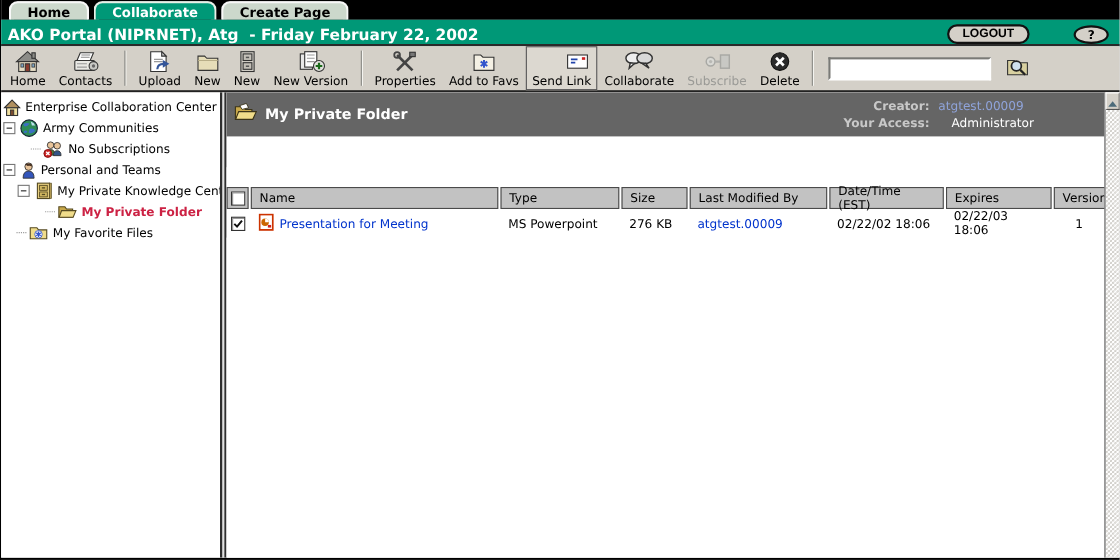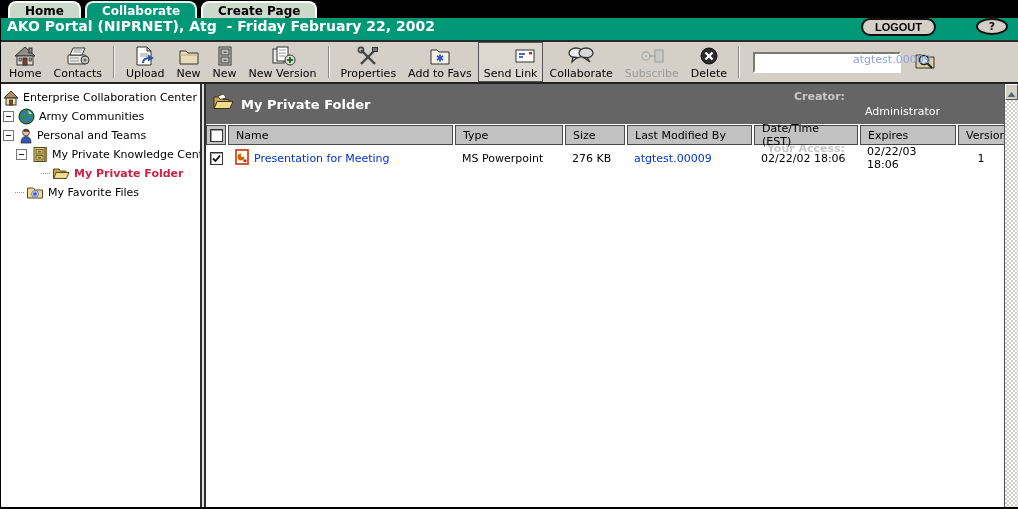--- a/index.html
+++ b/index.html
@@ -9,21 +9,21 @@
             border-bottom:2px solid #000; display:flex; flex-direction:column; overflow:hidden; }
 
   
   .tabstrip { height:18px; background:#000; display:flex; align-items:flex-end; padding-left:7px; gap:4px; flex:none; }
   .tab { height:17px; padding:1px 15px 0; border:2px solid #f8f8f8; border-bottom:none;
          border-radius:8px 8px 0 0; background:#ccd8cc; font-size:12px; font-weight:bold;
          color:#000; line-height:14px; cursor:pointer; }
   .tab.active { background:#009877; color:#fff; border-color:#e8f0e8; }
 
   
-  .titlebar { height:24px; background:#009877; display:flex; align-items:flex-start; padding:0 10px 0 6px;
+  .titlebar { height:24px; background:#009877; display:flex; align-items:flex-end; padding:0 10px 0 6px;
               border-bottom:2px solid #2a2a2a; flex:none; }
   .titlebar .title { color:#fff; font-weight:bold; font-size:14px; white-space:pre; }
   .logout-btn { margin-left:auto; background:#d4d0c8; color:#000; font-weight:bold; font-size:11px;
                 border:2px solid #111; border-radius:10px; padding:1px 12px; cursor:pointer; }
   .help-btn { width:32px; height:17px; margin-left:40px; background:#d4d0c8; color:#000; font-weight:bold;
               font-size:11px; border:2px solid #111; border-radius:50%; text-align:center; line-height:13px; cursor:pointer; }
 
   
   .toolbar { height:42px; background:#d4d0c8; border-bottom:2px solid #222; display:flex;
              align-items:center; padding:0 2px; flex:none; }
@@ -52,26 +52,26 @@
   .expander { width:11px; height:11px; flex:none; background:#fff; border:1px solid #777;
               position:relative; margin-right:4px; cursor:pointer; }
   .expander::after { content:""; position:absolute; left:2px; top:4px; width:5px; height:1px; background:#222; }
   .stub { width:9px; flex:none; border-top:1px dotted #999; margin-right:2px; }
   .ticn { flex:none; display:flex; }
 
   
   .main-header { height:40px; background:#656565; display:flex; align-items:center; padding:0 6px; flex:none; }
   .mh-title { color:#fff; font-weight:bold; font-size:13px; margin-left:7px; }
   .mh-right { margin-left:auto; margin-right:58px; display:grid; grid-template-columns:auto auto; gap:2px 8px; font-size:11px; }
-  .mh-label { color:#c8c8c8; font-weight:bold; text-align:right;margin-top:37px; }
+  .mh-label { color:#c8c8c8; font-weight:bold; text-align:right; }
   .mh-value-link { color:#8fa3d9; }
   .mh-value { color:#fff;margin-left:12px; }
 
   
-  .grid-header { display:flex; padding-top:1px; background:#fff; flex:none; }
+  .grid-header { display:flex; padding-top:18px; background:#fff; flex:none;margin-top:28px; }
   .hcell { background:#c2c2c2; border:1px solid #4a4a4a; height:20px; font-size:11px; color:#000;
            display:flex; align-items:center; padding:0 7px; margin-right:2px; cursor:pointer; }
   .grid-row { display:flex; align-items:center; height:26px; font-size:11px; color:#000; flex:none; }
   .grid-row > div { margin-right:2px; display:flex; align-items:center; padding:0 7px; }
   .c0 { width:20px; flex:none; justify-content:center; padding:0 !important; }
   .c1 { width:225px; flex:none; }
   .c2 { width:108px; flex:none; }
   .c3 { width:60px; flex:none; }
   .c4 { width:125px; flex:none; }
   .c5 { width:104px; flex:none; }
@@ -306,20 +306,35 @@
               <circle cx="8.5" cy="8.5" r="7.5" fill="#2e8b57" stroke="#123" stroke-width="1"></circle>
               <path d="M3 5 Q6 3 9 4.5 Q7 7 4.5 7 Z" fill="#3a6fc4"></path>
               <path d="M9 9 Q13 8 14 11 Q11 14 8 13 Z" fill="#3a6fc4"></path>
               <path d="M4 11 Q6 10 7 12 Q5 13.5 3.5 12.5 Z" fill="#3a6fc4"></path>
               <path d="M10 2.5 Q13 3.5 14 6 L11 6 Z" fill="#bde0ee"></path>
             </svg>
           </span>
         <span class="tlabel">Army Communities</span>
       </div>
 
+      <div class="trow" style="padding-left:27px">
+        <span class="stub"></span>
+        <span class="ticn">
+            <svg width="19" height="16" viewBox="0 0 19 16">
+              <circle cx="7" cy="4" r="3" fill="#e8c49a" stroke="#333" stroke-width="0.8"></circle>
+              <path d="M3 13 Q3 8 7 8 Q11 8 11 13 Z" fill="#4a7a3a" stroke="#333" stroke-width="0.8"></path>
+              <circle cx="13" cy="4.5" r="3" fill="#e8c49a" stroke="#333" stroke-width="0.8"></circle>
+              <path d="M9.5 13.5 Q9.5 9 13 9 Q16.5 9 16.5 13.5 Z" fill="#335588" stroke="#333" stroke-width="0.8"></path>
+              <circle cx="4.5" cy="11.5" r="3.6" fill="#cc2222" stroke="#801010" stroke-width="0.8"></circle>
+              <line x1="3" y1="10" x2="6" y2="13" stroke="#fff" stroke-width="1.3"></line>
+              <line x1="6" y1="10" x2="3" y2="13" stroke="#fff" stroke-width="1.3"></line>
+            </svg>
+          </span>
+        <span class="tlabel">No Subscriptions</span>
+      </div>
 
       <div class="trow" style="padding-left:2px">
         <span class="expander"></span>
         <span class="ticn">
             <svg width="15" height="16" viewBox="0 0 15 16">
               <circle cx="8" cy="4.5" r="3.4" fill="#e8c49a" stroke="#333" stroke-width="0.8"></circle>
               <path d="M5 2.5 Q8 0.5 11 2.8 L11 4.5 Q9 3 7 4 Z" fill="#4a3424"></path>
               <path d="M3 15 Q3 8.5 8 8.5 Q13 8.5 13 15 Z" fill="#3355bb" stroke="#333" stroke-width="0.8"></path>
             </svg>
           </span>

